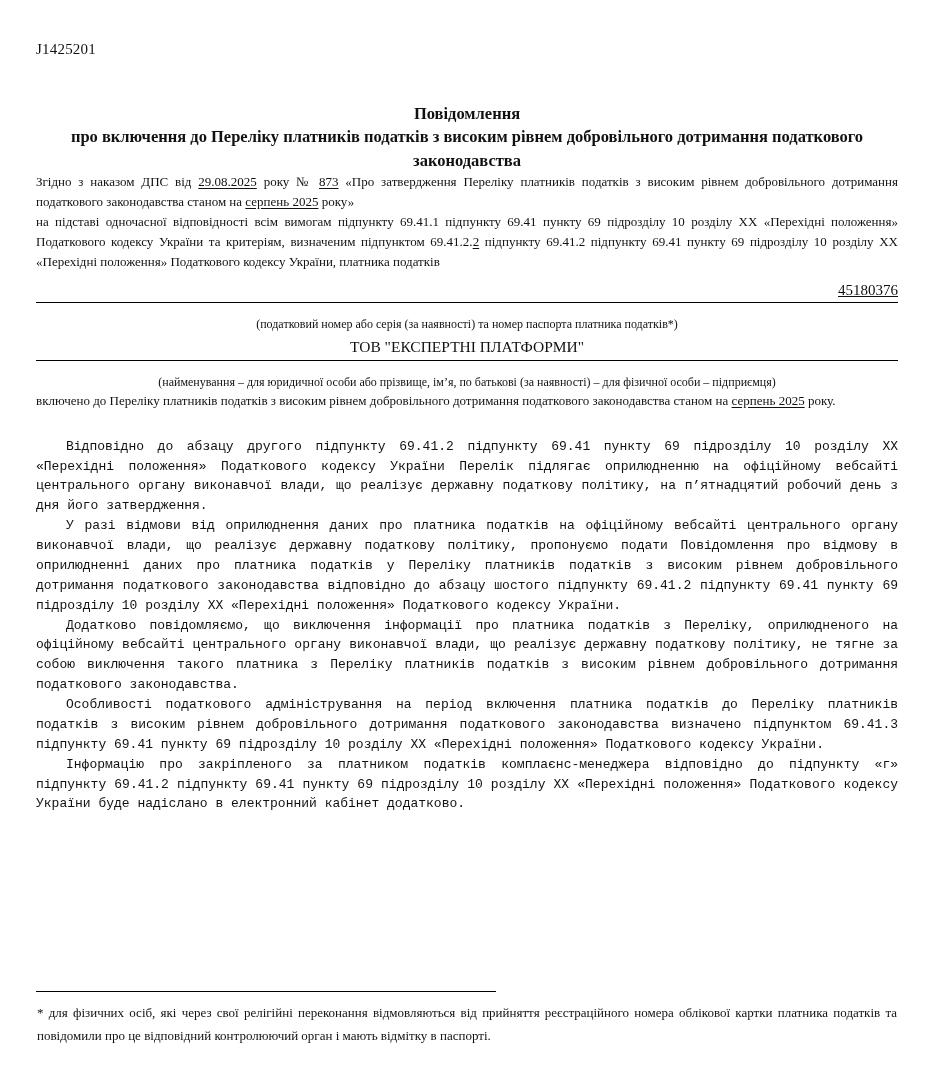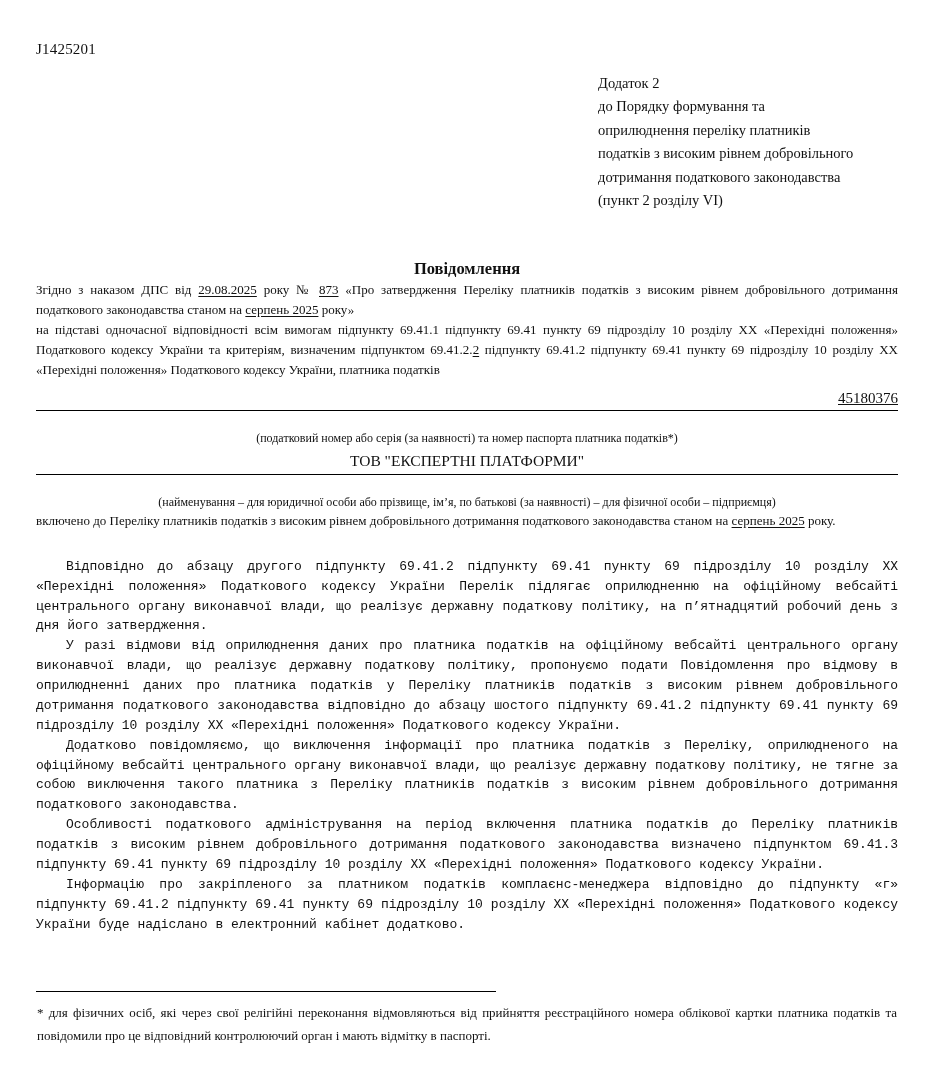--- a/index.html
+++ b/index.html
@@ -79,21 +79,21 @@
   .rule {
     border: 0;
     border-top: 1.3px solid #000;
     margin: 2px 0 0 0;
     width: 100%;
   }
   .caption {
     text-align: center;
     font-size: 12px;
     line-height: 1.5;
-    margin-top: 18px;
+    margin-top: 12px;
   }
   .company-line {
     text-align: center;
     font-size: 15.5px;
     line-height: 1.35;
     margin-top: 4px;
   }
 
   
   .after-company { margin-top: 24px; }
@@ -120,31 +120,24 @@
     text-align: justify;
   }
 </style>
 </head>
 <body>
 
 <div class="page">
 
   <div class="form-code">J1425201</div>
 
-  <div class="appendix-block">
-    <div class="line">Додаток 2</div>
-    <div class="line">до Порядку формування та</div>
-    <div class="line">оприлюднення переліку платників</div>
-    <div class="line">податків з високим рівнем добровільного</div>
-    <div class="line">дотримання податкового законодавства</div>
-    <div class="line">(пункт 2 розділу VI)</div>
-  </div>
 
   <div class="doc-title">
     <span class="t1">Повідомлення</span>
+    <span class="t2">про включення до Переліку платників податків з високим рівнем добровільного дотримання податкового законодавства</span>
   </div>
 
   <p class="body gap-order"><span>Згідно з наказом ДПС від </span><u class="filled">29.08.2025</u><span> року № </span><u class="filled">873</u><span> «Про затвердження Переліку платників податків з високим рівнем добровільного дотримання податкового законодавства станом на </span><u class="filled">серпень 2025</u><span> року»</span></p>
 
   <p class="body gap-basis"><span>на підставі одночасної відповідності всім вимогам підпункту 69.41.1 підпункту 69.41 пункту 69 підрозділу 10 розділу ХХ «Перехідні положення» Податкового кодексу України та критеріям, визначеним підпунктом 69.41.2.</span><u class="filled">2</u><span> підпункту 69.41.2 підпункту 69.41 пункту 69 підрозділу 10 розділу ХХ «Перехідні положення» Податкового кодексу України, платника податків</span></p>
 
   <div class="value-line">45180376</div>
   <hr class="rule">
   <div class="caption">(податковий номер або серія (за наявності) та номер паспорта платника податків*)</div>
 

